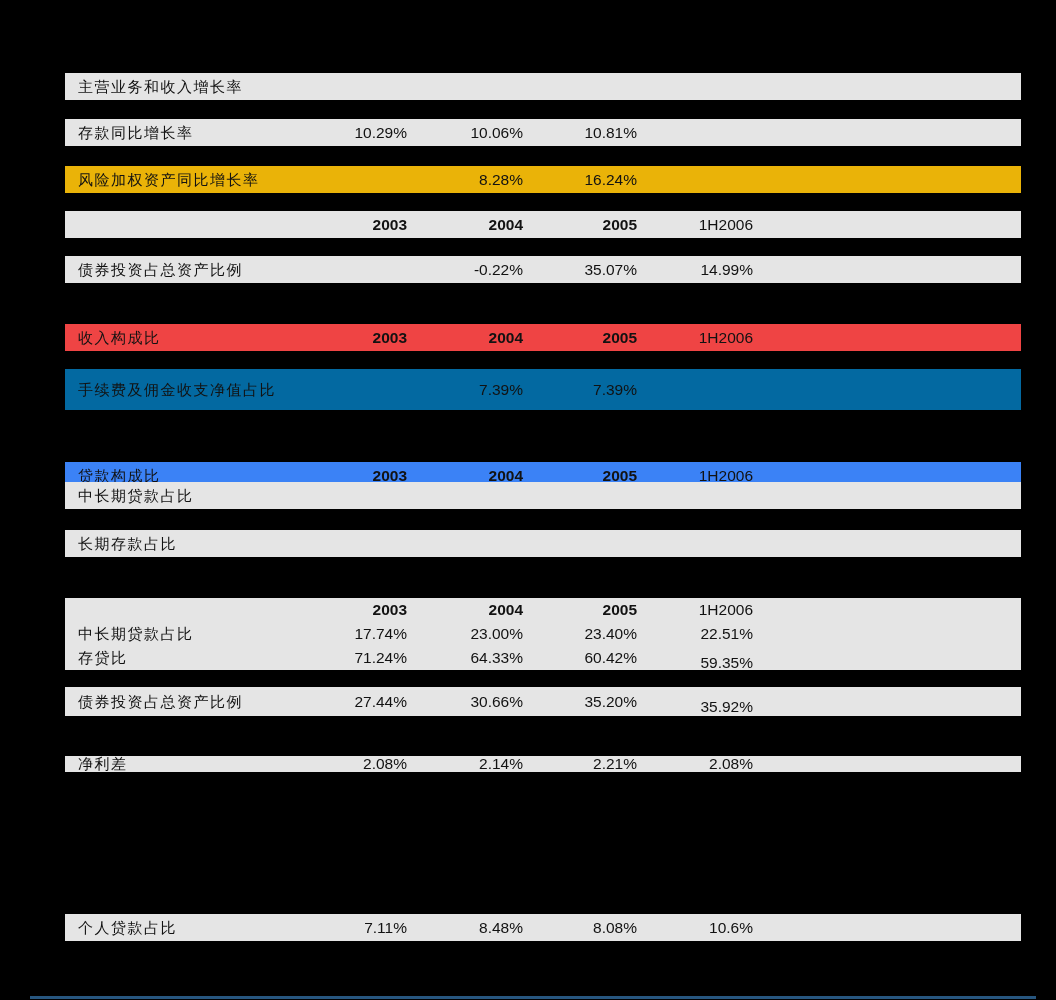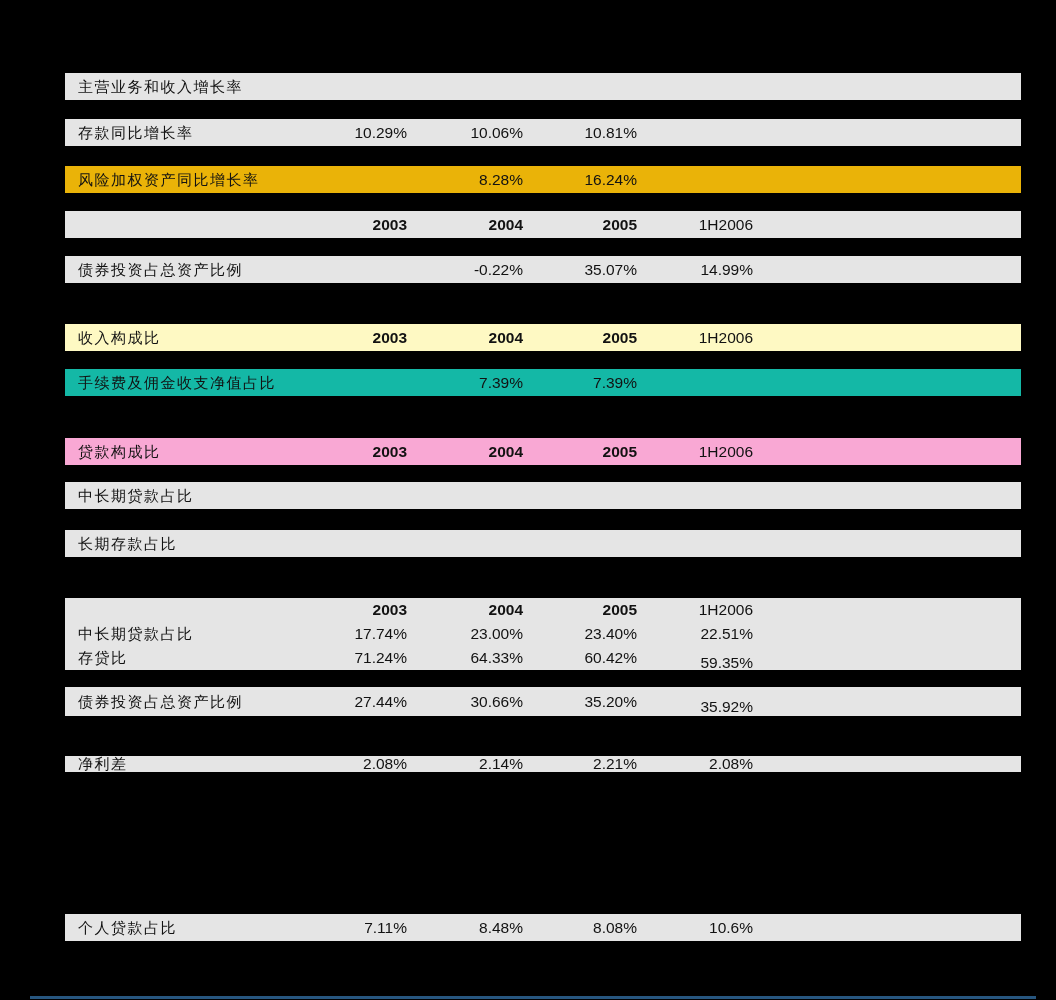--- a/index.html
+++ b/index.html
@@ -88,35 +88,35 @@
     <span class="cell c3">2005</span>
     <span class="cell c4">1H2006</span>
   </div>
       <div class="row" style="top: 256px; height: 27px; background: rgb(229, 229, 229);">
     <span class="label">债券投资占总资产比例</span>
     <span class="cell c1"></span>
     <span class="cell c2">-0.22%</span>
     <span class="cell c3">35.07%</span>
     <span class="cell c4">14.99%</span>
   </div>
-      <div class="row hdr" style="top: 324px; height: 27px; background: #fef9c3;">
+      <div class="row hdr" style="top: 324px; height: 27px; background: #ef4444;">
     <span class="label">收入构成比</span>
     <span class="cell c1">2003</span>
     <span class="cell c2">2004</span>
     <span class="cell c3">2005</span>
     <span class="cell c4">1H2006</span>
   </div>
-      <div class="row" style="top: 369px; height: 27px; background: #14b8a6;">
+      <div class="row" style="top: 369px; height: 41px; background: #0369a1;">
     <span class="label">手续费及佣金收支净值占比</span>
     <span class="cell c1"></span>
     <span class="cell c2">7.39%</span>
     <span class="cell c3">7.39%</span>
     <span class="cell c4"></span>
   </div>
-      <div class="row hdr" style="top: 438px; height: 27px; background: #f9a8d4;">
+      <div class="row hdr" style="top: 462px; height: 27px; background: #3b82f6;">
     <span class="label">贷款构成比</span>
     <span class="cell c1">2003</span>
     <span class="cell c2">2004</span>
     <span class="cell c3">2005</span>
     <span class="cell c4">1H2006</span>
   </div>
       <div class="row" style="top: 482px; height: 27px; background: rgb(229, 229, 229);">
     <span class="label">中长期贷款占比</span>
     <span class="cell c1"></span>
     <span class="cell c2"></span>

